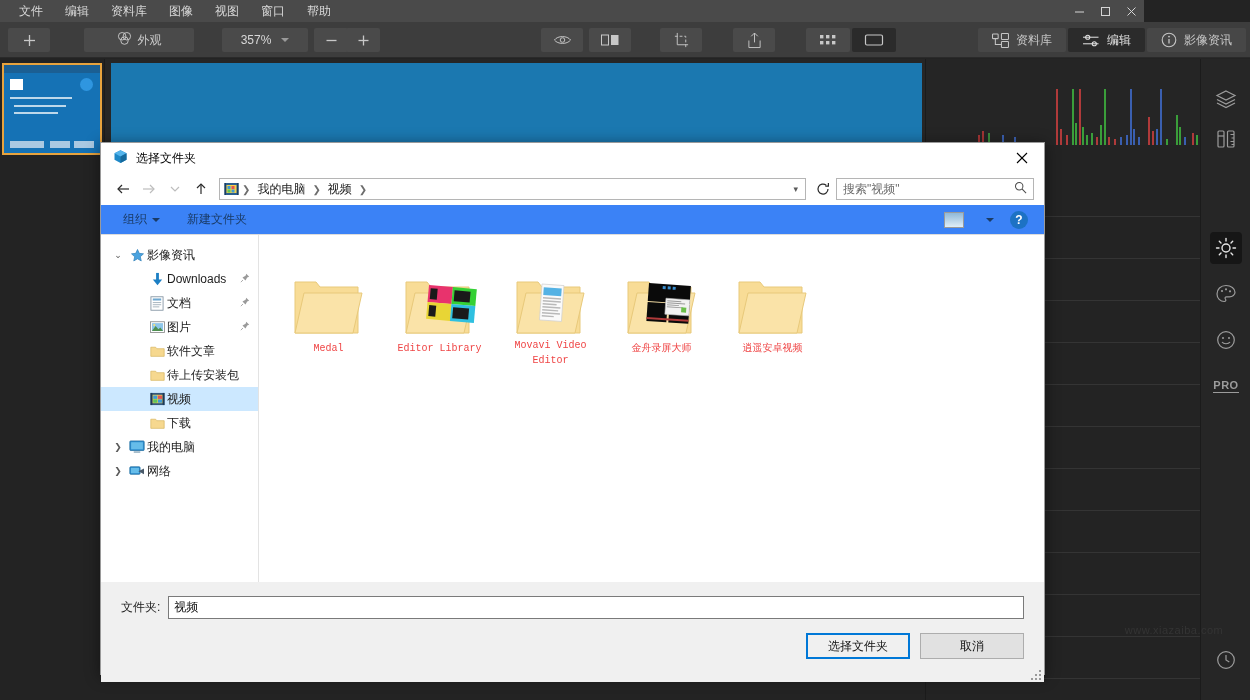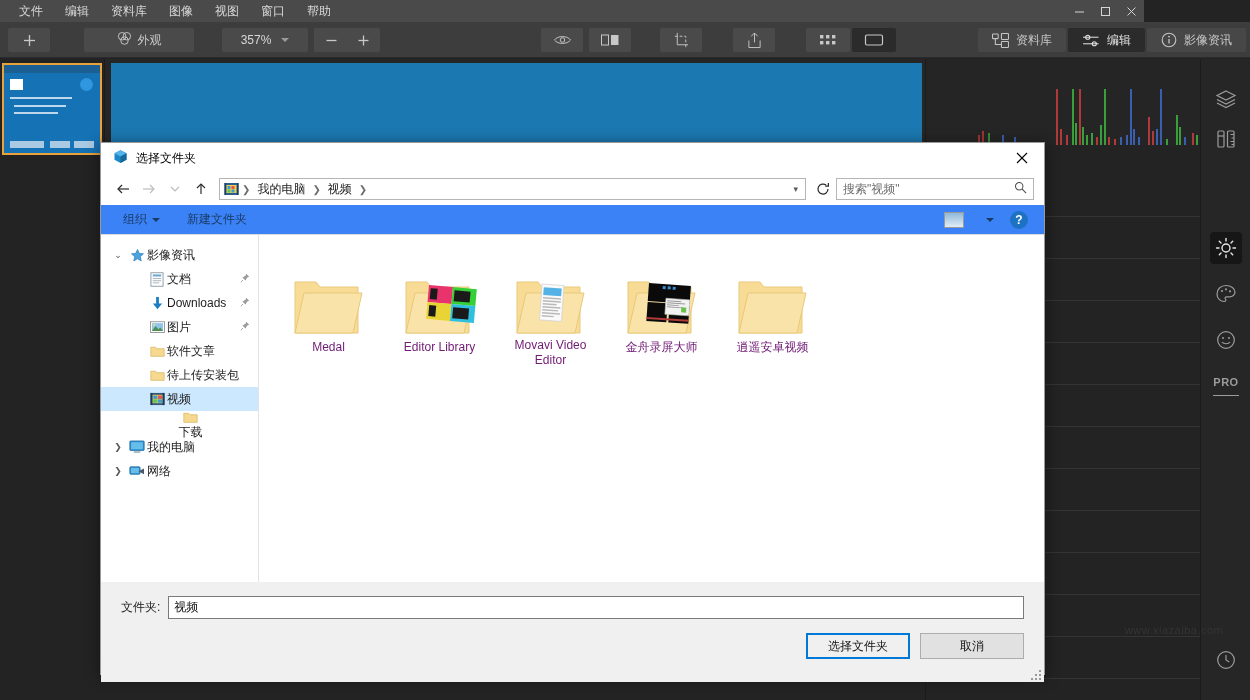--- a/index.html
+++ b/index.html
@@ -95,21 +95,21 @@
   
   .rail {
     position: absolute; left: 1200px; top: 59px; width: 50px; height: 641px;
     background: #262626; border-left: 1px solid #1b1b1b;
   }
   .rail-btn {
     position: absolute; left: 9px; width: 32px; height: 32px; border-radius: 4px;
     display: flex; align-items: center; justify-content: center; color: #9c9c9c;
   }
   .rail-btn.active { background: #161616; color: #e6e6e6; }
-  .rail-pro { font-size: 11px; font-weight: bold; letter-spacing: 0.5px; border-bottom: 1.5px solid #9c9c9c; padding-bottom: 7px; }
+  .rail-pro { font-size: 11px; font-weight: bold; letter-spacing: 0.5px; border-bottom: 1.5px solid #9c9c9c; padding-bottom: 1px; }
 
   .watermark {
     position: absolute; right: 6px; bottom: 4px; width: 140px; height: 72px;
     color: #323232; font-size: 11px; text-align: center; pointer-events: none;
   }
   .wm-big { font-size: 40px; font-weight: bold; line-height: 44px; color: #303030; letter-spacing: 1px; }
   .wm-small { font-size: 11px; color: #343434; letter-spacing: 0.5px; }
 
   
   .dialog {
@@ -164,21 +164,21 @@
   .tree-row.selected { background: #cce8ff; }
   .tw { width: 18px; display: flex; align-items: center; justify-content: center; color: #5a5a5a; font-size: 9px; }
   .tree-ico { width: 20px; display: flex; align-items: center; justify-content: center; }
   .tree-label { white-space: nowrap; }
   .pin { position: absolute; right: 8px; color: #8a8a8a; font-size: 11px; }
 
   .dlg-main { flex: 1; background: #fff; padding: 18px 0 0 14px; }
   .grid { display: flex; flex-wrap: wrap; gap: 0; }
   .file-cell { width: 111px; text-align: center; padding-top: 6px; }
   .fc-icon { height: 78px; display: flex; align-items: flex-end; justify-content: center; }
-  .fc-label { font-size: 12px; color: #701a75; line-height: 15px; display: inline-block; padding: 1px 3px; max-width: 104px; }
+  .fc-label { font-size: 10px; color: #ef4444; line-height: 15px; display: inline-block; padding: 1px 3px; max-width: 104px; font-family: Liberation Mono, monospace; }
 
   .dlg-footer { background: #f0f0f0; height: 100px; position: relative; padding: 14px 20px 0 20px; }
   .fld-row { display: flex; align-items: center; gap: 8px; }
   .fld-label { font-size: 12px; color: #1c1c1c; }
   .fld-input {
     flex: 1; height: 23px; background: #fff; border: 1px solid #7a7a7a;
     font-size: 12px; color: #111; padding: 2px 5px; display: flex; align-items: center;
   }
   .btn-row { display: flex; justify-content: flex-end; gap: 10px; margin-top: 14px; }
   .dbtn {
@@ -587,43 +587,43 @@
             <span class="tree-ico">
               <svg width="15" height="15" viewBox="0 0 16 16">
                 <path d="M8 1.5 L9.9 5.7 L14.4 6.2 L11 9.3 L12 13.8 L8 11.5 L4 13.8 L5 9.3 L1.6 6.2 L6.1 5.7 Z" fill="#4aa3df" stroke="#2b7cb5" stroke-width="0.7"></path>
               </svg>
             </span>
             <span class="tree-label">影像资讯</span>
           </div>
           <div class="tree-row" style="padding-left: 28px;">
             <span class="tw"></span>
             <span class="tree-ico">
+              <svg width="15" height="15" viewBox="0 0 16 16">
+                <path d="M8 1 V9" stroke="#1c7fc4" stroke-width="3" fill="none"></path>
+                <path d="M3 8 L8 14 L13 8 Z" fill="#1c7fc4"></path>
+              </svg>
+            </span>
+            <span class="tree-label">Downloads</span>
+            <span class="pin" style="font-size: 9px;"><svg width="10" height="10" viewBox="0 0 12 12">
+                <path d="M7.5 1 L11 4.5 L8.6 5.3 L6.6 9 L3 5.4 L6.7 3.4 Z" fill="#9a9a9a"></path>
+                <line x1="3.6" y1="8.4" x2="1" y2="11" stroke="#9a9a9a" stroke-width="1"></line>
+              </svg></span>
+          </div>
+          <div class="tree-row" style="padding-left: 28px;">
+            <span class="tw"></span>
+            <span class="tree-ico">
               <svg width="14" height="15" viewBox="0 0 15 16">
                 <rect x="1" y="0.8" width="13" height="14.4" fill="#ffffff" stroke="#7e8f9e" stroke-width="0.9"></rect>
                 <rect x="3" y="2.6" width="9" height="2.2" fill="#6fa8d0"></rect>
                 <line x1="3" y1="7" x2="12" y2="7" stroke="#9aa8b4" stroke-width="0.9"></line>
                 <line x1="3" y1="9.3" x2="12" y2="9.3" stroke="#9aa8b4" stroke-width="0.9"></line>
                 <line x1="3" y1="11.6" x2="10" y2="11.6" stroke="#9aa8b4" stroke-width="0.9"></line>
               </svg>
             </span>
             <span class="tree-label">文档</span>
-            <span class="pin" style="font-size: 9px;"><svg width="10" height="10" viewBox="0 0 12 12">
-                <path d="M7.5 1 L11 4.5 L8.6 5.3 L6.6 9 L3 5.4 L6.7 3.4 Z" fill="#9a9a9a"></path>
-                <line x1="3.6" y1="8.4" x2="1" y2="11" stroke="#9a9a9a" stroke-width="1"></line>
-              </svg></span>
-          </div>
-          <div class="tree-row" style="padding-left: 28px;">
-            <span class="tw"></span>
-            <span class="tree-ico">
-              <svg width="15" height="15" viewBox="0 0 16 16">
-                <path d="M8 1 V9" stroke="#1c7fc4" stroke-width="3" fill="none"></path>
-                <path d="M3 8 L8 14 L13 8 Z" fill="#1c7fc4"></path>
-              </svg>
-            </span>
-            <span class="tree-label">Downloads</span>
             <span class="pin" style="font-size: 9px;"><svg width="10" height="10" viewBox="0 0 12 12">
                 <path d="M7.5 1 L11 4.5 L8.6 5.3 L6.6 9 L3 5.4 L6.7 3.4 Z" fill="#9a9a9a"></path>
                 <line x1="3.6" y1="8.4" x2="1" y2="11" stroke="#9a9a9a" stroke-width="1"></line>
               </svg></span>
           </div>
           <div class="tree-row" style="padding-left: 28px;">
             <span class="tw"></span>
             <span class="tree-ico">
               <svg width="15" height="13" viewBox="0 0 16 14">
                 <rect x="0.5" y="0.8" width="15" height="11.5" fill="#ffffff" stroke="#8a8a8a" stroke-width="0.9"></rect>
@@ -665,21 +665,21 @@
                 <rect x="3.4" y="3.8" width="4.4" height="3.6" fill="#3d9bd8"></rect>
                 <rect x="8.4" y="3.8" width="4.4" height="3.6" fill="#e05555"></rect>
                 <rect x="3.4" y="7.9" width="4.4" height="3.6" fill="#5cc45c"></rect>
                 <rect x="8.4" y="7.9" width="4.4" height="3.6" fill="#3d9bd8"></rect>
                 <rect x="0.5" y="1" width="1.9" height="13" fill="#1e3a57"></rect>
                 <rect x="13.6" y="1" width="1.9" height="13" fill="#1e3a57"></rect>
               </svg>
             </span>
             <span class="tree-label">视频</span>
           </div>
-          <div class="tree-row" style="padding-left: 28px; flex-direction: column;">
+          <div class="tree-row" style="padding-left: 28px;">
             <span class="tw"></span>
             <span class="tree-ico">
               <svg width="15" height="13" viewBox="0 0 16 14">
                 <path d="M0.8 2.4 H6 L7.3 4 H15.2 V12.2 H0.8 Z" fill="#f6d88f" stroke="#d9b862" stroke-width="0.8"></path>
               </svg>
             </span>
             <span class="tree-label">下载</span>
           </div>
           <div class="tree-row" style="padding-left: 8px;">
             <span class="tw">❯</span>

